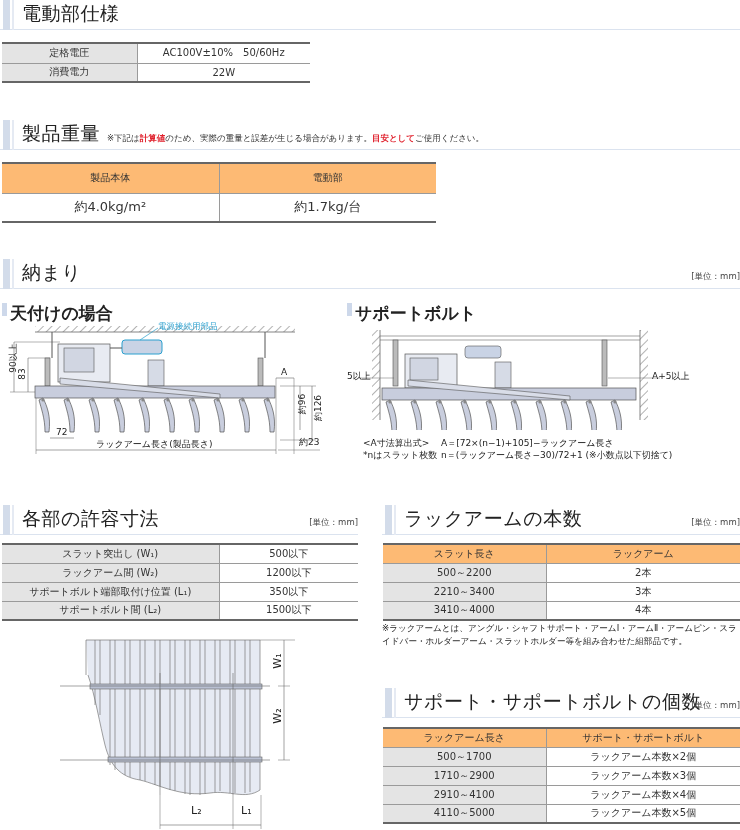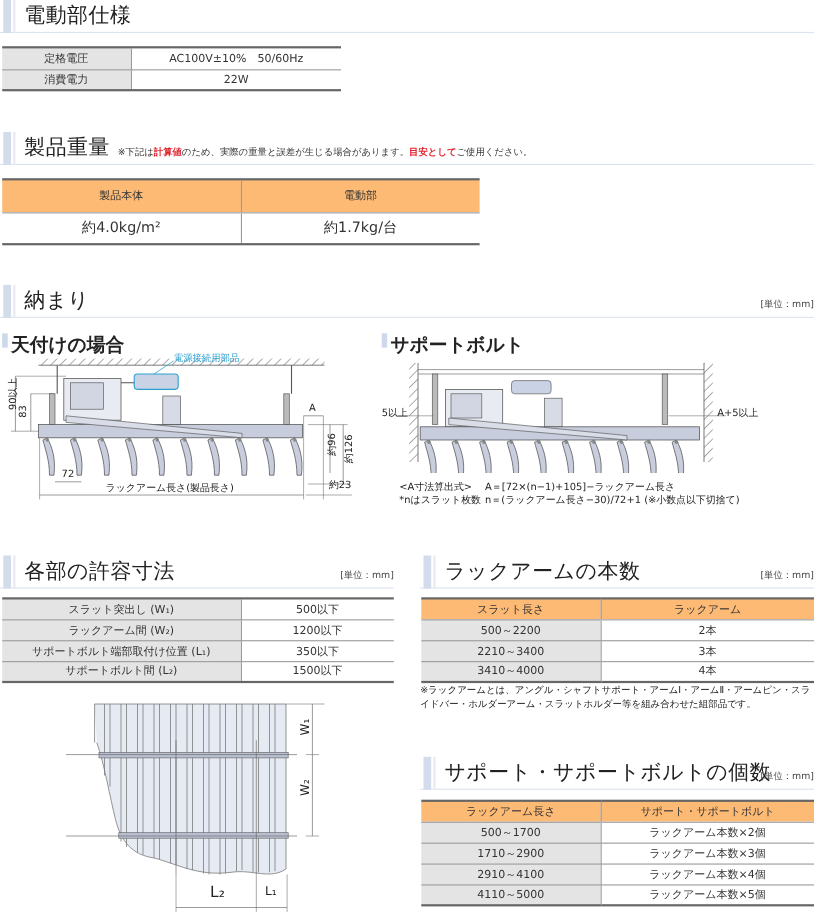--- a/index.html
+++ b/index.html
@@ -35,21 +35,21 @@
 <body>
 
 <div class="sec-head" style="left:0;top:0;width:740px;">
   <div class="bar"></div>
   <div class="bar2"></div>
   <div class="title">電動部仕様</div>
 </div>
 <table class="spec" style="left:2px;top:42px;width:308px;">
   <tbody>
       <tr style="height:20px;">
-    <td class="lab" style="width:117px;">定格電圧</td>
+    <td class="lab" style="width:135px;">定格電圧</td>
     <td class="val">AC100V±10%　50/60Hz</td>
   </tr>
   <tr style="height:19px;margin-left:16px;">
     <td class="lab">消費電力</td>
     <td class="val">22W</td>
   </tr>
 </tbody>
   </table>
 
 <div class="sec-head" style="left:0;top:120px;width:740px;">
@@ -284,21 +284,21 @@
   <line x1="224" y1="5" x2="224" y2="125" stroke="#666" stroke-width="0.6"></line>
   <line x1="218" y1="51" x2="230" y2="51" stroke="#666" stroke-width="0.5"></line>
   <line x1="218" y1="125" x2="230" y2="125" stroke="#666" stroke-width="0.5"></line>
   <line x1="100" y1="190" x2="201" y2="190" stroke="#666" stroke-width="0.6"></line>
   <line x1="201" y1="160" x2="201" y2="194" stroke="#666" stroke-width="0.5"></line>
   <line x1="100" y1="160" x2="100" y2="194" stroke="#666" stroke-width="0.5"></line>
   <line x1="173" y1="160" x2="173" y2="194" stroke="#666" stroke-width="0.5"></line>
 </svg>
 <div class="cap" style="left:270px;top:655px;transform:rotate(-90deg);font-size:11px;">W₁</div>
 <div class="cap" style="left:270px;top:710px;transform:rotate(-90deg);font-size:11px;">W₂</div>
-<div class="cap" style="left:191px;top:805px;font-size:14px;">L₂</div>
+<div class="cap" style="left:191px;top:805px;font-size:11px;">L₂</div>
 <div class="cap" style="left:241px;top:805px;font-size:11px;">L₁</div>
 
 <div class="sec-head" style="left:382px;top:505px;width:358px;">
   <div class="bar"></div>
   <div class="bar2"></div>
   <div class="title">ラックアームの本数</div>
   <div class="unit">[単位：mm]</div>
 </div>
 <table class="spec" style="left:383px;top:543px;width:357px;">
   <tbody>

